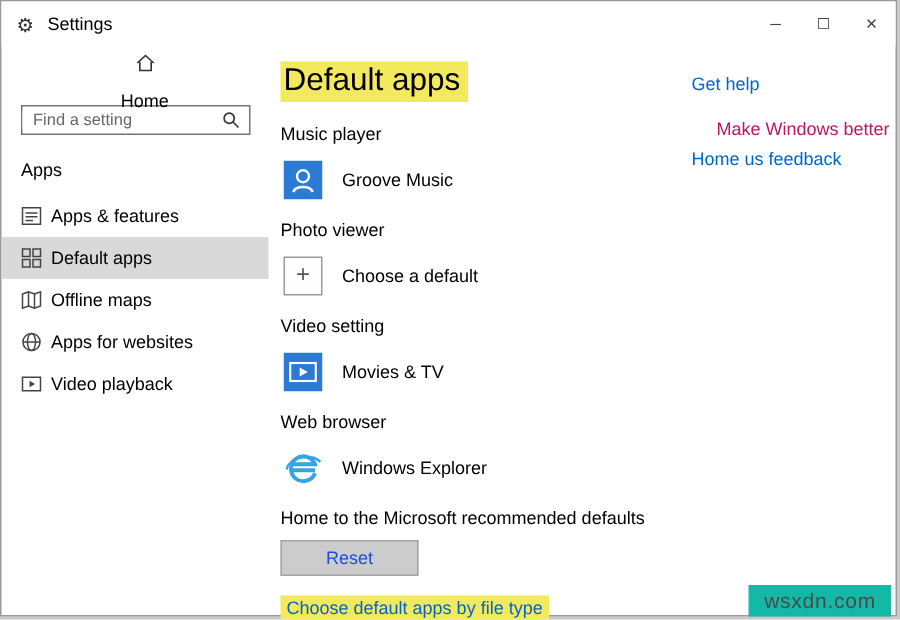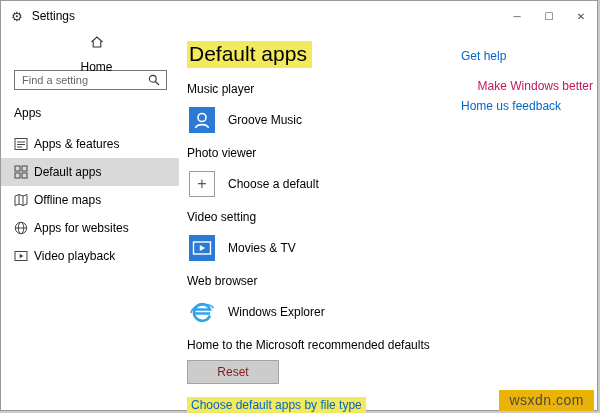--- a/index.html
+++ b/index.html
@@ -66,37 +66,37 @@
   .plus-tile {
     width:26px; height:26px; border:1px solid #9a9a9a; background:#fdfdfd;
     display:flex; align-items:center; justify-content:center;
     font-size:16px; color:#555; flex-shrink:0;
   }
   .app-name { font-size:12px; }
   .reset-desc { font-size:12px; margin:4px 0 8px; }
   .reset-btn {
     width:92px; height:24px; background:#cccccc;
     border:1px solid #a3a3a3; font-size:12px;
-    font-family:inherit; cursor:pointer; color:#7f1d1d;
+    font-family:inherit; cursor:pointer; color:#1d4ed8;
   }
   .links { margin-top:13px; }
   .hl-link {
     display:table; background:#f2e95c; color:#0066cc;
     font-size:12px; padding:1px 4px; margin-bottom:8px; cursor:pointer;
   }
   
   .right-col { position:absolute; left:460px; top:48px; width:132px; font-size:12px; }
   .r-link { color:#0066cc; cursor:pointer; }
   .r-gap { margin-top:16px; color:#be185d;text-align:right; }
   .r-gap2 { margin-top:6px; }
   
   .watermark {
     position:absolute; right:6px; bottom:2px;
     color:#4a4a4a; font-size:14px;
-    background:#eab308; padding:2px 10px 3px 10px;
+    background:#14b8a6; padding:2px 10px 3px 10px;
     letter-spacing:0.5px;
   }
 </style>
 </head>
 <body>
 
 <div class="window">
 
   <div class="titlebar">
     <span class="gear">⚙</span>

